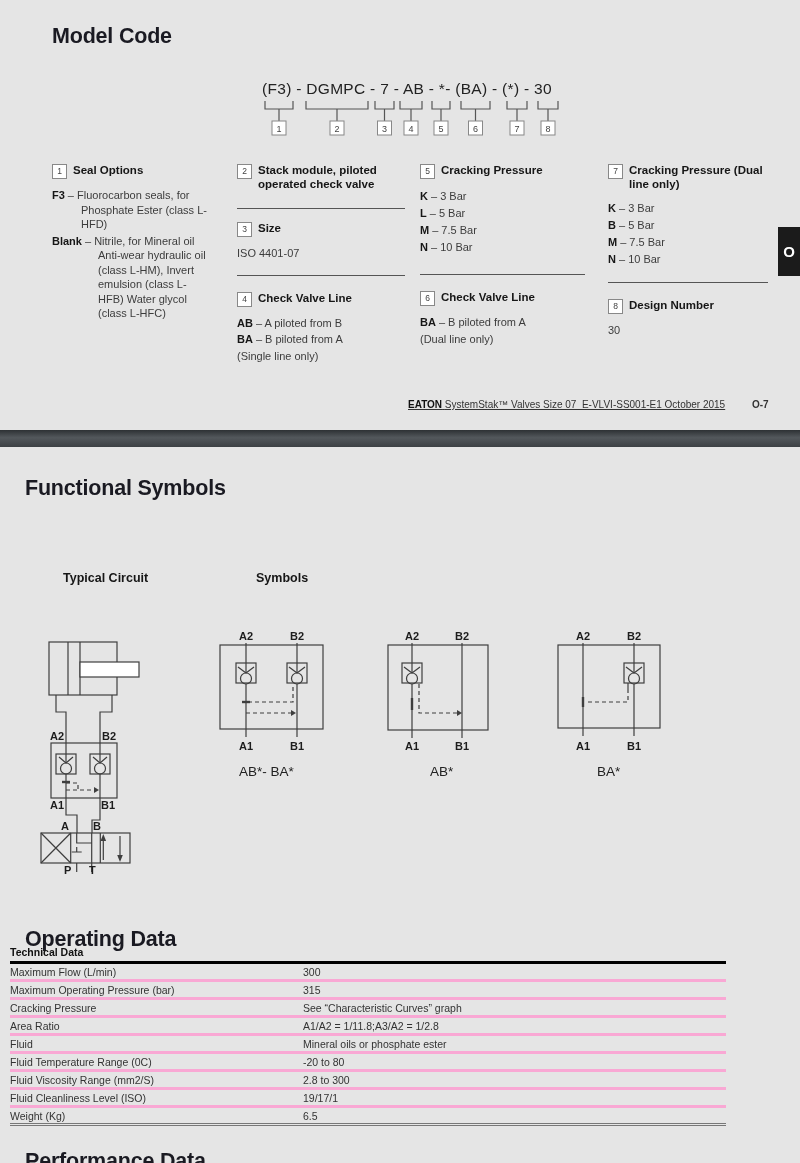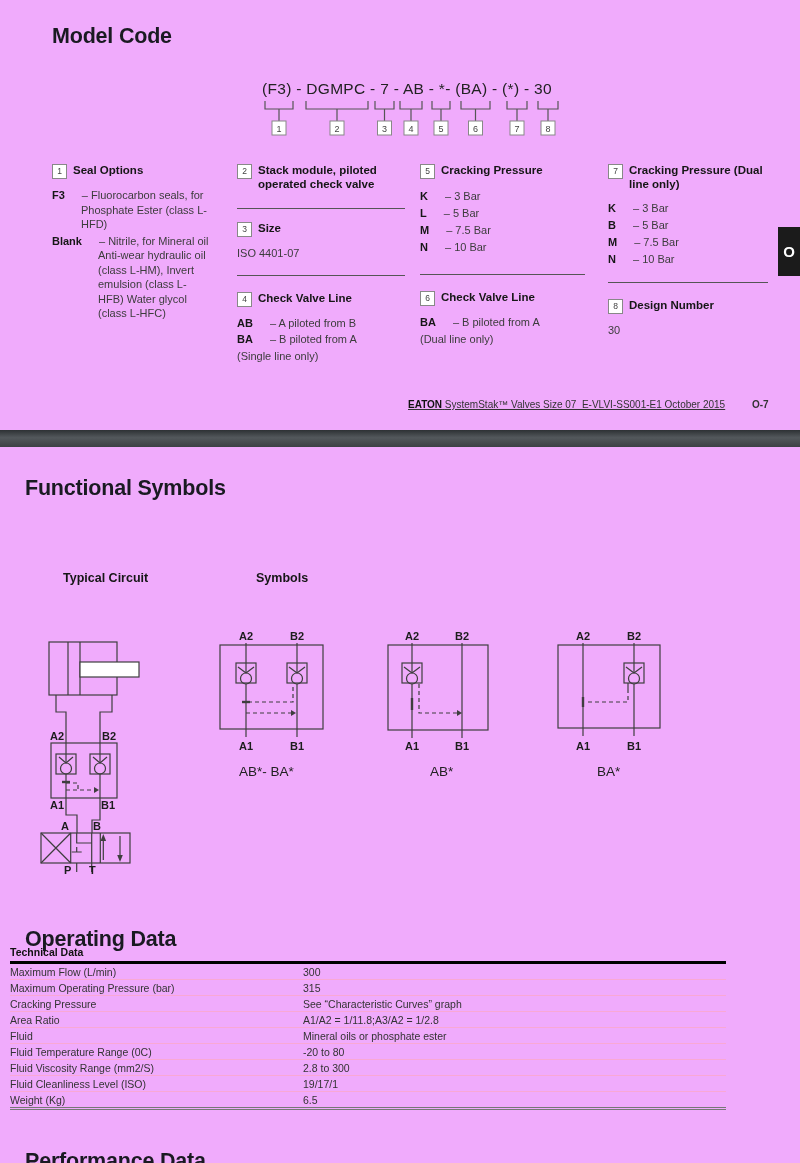--- a/index.html
+++ b/index.html
@@ -1,28 +1,28 @@
 <!DOCTYPE html>
 <html><head>
 <meta charset="utf-8">
 <style>
   html,body{margin:0;padding:0;background:#fff;}
-  #page{position:relative;width:800px;height:1163px;background:#f0abfc;overflow:hidden;
+  #page{position:relative;width:800px;height:1163px;background:#e5e5e5;overflow:hidden;
         font-family:"Liberation Sans","DejaVu Sans",sans-serif;color:#3a3a3a;}
   .abs{position:absolute;}
   .h1{font-size:21.5px;font-weight:bold;color:#1a1a22;letter-spacing:-0.2px;}
   .code-line{font-size:15.5px;font-weight:normal;color:#222;letter-spacing:0.3px;}
   .col{position:absolute;top:163px;font-size:11px;line-height:14.5px;color:#3c3c3c;}
   .sec-head{display:flex;gap:6px;margin-bottom:9px;}
   .numbox{width:13px;height:13px;border:1px solid #888;background:#fff;flex:none;
           display:flex;align-items:center;justify-content:center;
           font-size:8.5px;color:#444;margin-top:1px;}
   .sec-title{font-weight:bold;font-size:11.5px;line-height:14px;color:#161616;}
   .entry{margin:0 0 2px 0;}
-  .entry b{color:#161616;margin-right:17px;}
+  .entry b{color:#161616;margin-right:3px;}
   .hang-f3{padding-left:29px;text-indent:-29px;}
   .hang-blank{padding-left:46px;text-indent:-46px;}
   .list .entry{line-height:17px;margin:0;}
   .colrule{border:none;border-top:1px solid #555;margin:0;}
   .footer{font-size:10px;color:#333;white-space:pre;}
   .footer b{color:#111;}
   .band{position:absolute;left:0;top:430px;width:800px;height:17px;
         background:linear-gradient(#2d3134,#53585c 45%,#3c4044);}
   .sidetab{position:absolute;left:778px;top:227px;width:22px;height:49px;background:#1b1b1b;
            color:#fff;font-weight:bold;font-size:15px;display:flex;align-items:center;justify-content:center;}
@@ -36,21 +36,21 @@
              fill:#1d1d1d;stroke:none;}
   .diag text.cap{font-size:13.5px;font-weight:normal;fill:#222;}
   .diag polygon{fill:#3e3e3e;stroke:none;}
   .bracket path{stroke:#555;stroke-width:1.2;fill:none;}
   .bracket rect{fill:#fff;stroke:#888;stroke-width:1;}
   .bracket text{font-size:9px;fill:#444;font-weight:normal;}
   .optable{position:absolute;left:10px;top:946px;width:716px;}
   .optable .thead{font-size:10.5px;font-weight:bold;color:#111;
                   padding-bottom:3px;border-bottom:3px solid #000;}
   .optable .trow{display:grid;grid-template-columns:293px 1fr;
-                 font-size:10.5px;color:#333;padding:2px 0 1px 0;border-bottom:1px solid #f9a8d4;}
+                 font-size:10.5px;color:#333;padding:2px 0 1px 0;border-bottom:3px solid #f9a8d4;}
   .optable .trow:last-child{border-bottom:3px double #777;}
   .cut-head{white-space:nowrap;}
 </style>
 </head>
 <body>
 
 <div id="page">
 
   <div class="abs h1" style="left:52px;top:24px;">Model Code</div>
 

